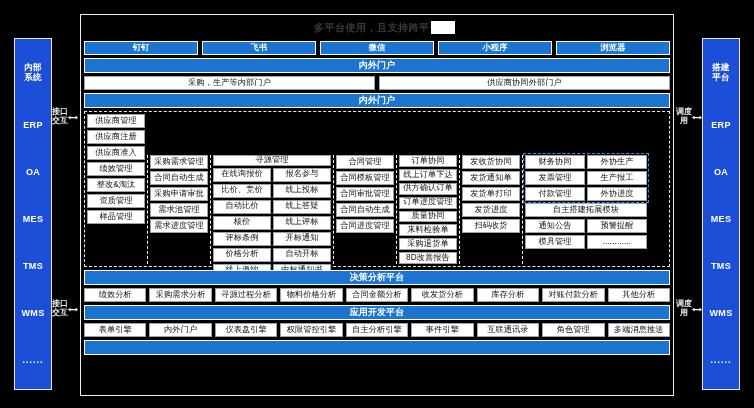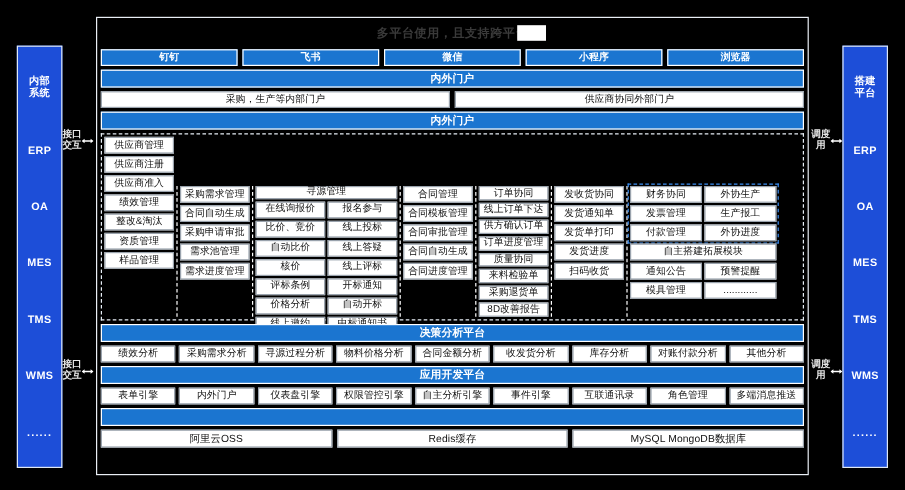--- a/index.html
+++ b/index.html
@@ -298,20 +298,15 @@
       <div class="cell">权限管控引擎</div>
       <div class="cell">自主分析引擎</div>
       <div class="cell">事件引擎</div>
       <div class="cell">互联通讯录</div>
       <div class="cell">角色管理</div>
       <div class="cell">多端消息推送</div>
     </div>
 
     <div class="cell blue bluebar empty-blue"></div>
 
-    <div class="footer">
-      <div class="cell">阿里云OSS</div>
-      <div class="cell">Redis缓存</div>
-      <div class="cell">MySQL MongoDB数据库</div>
-    </div>
 
   </div>
 </div>
 
 </body></html>

